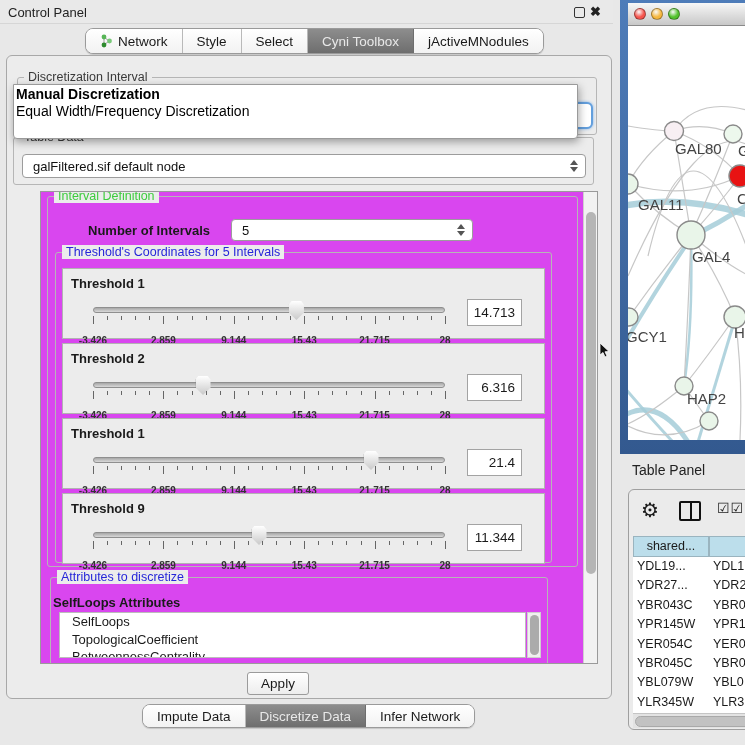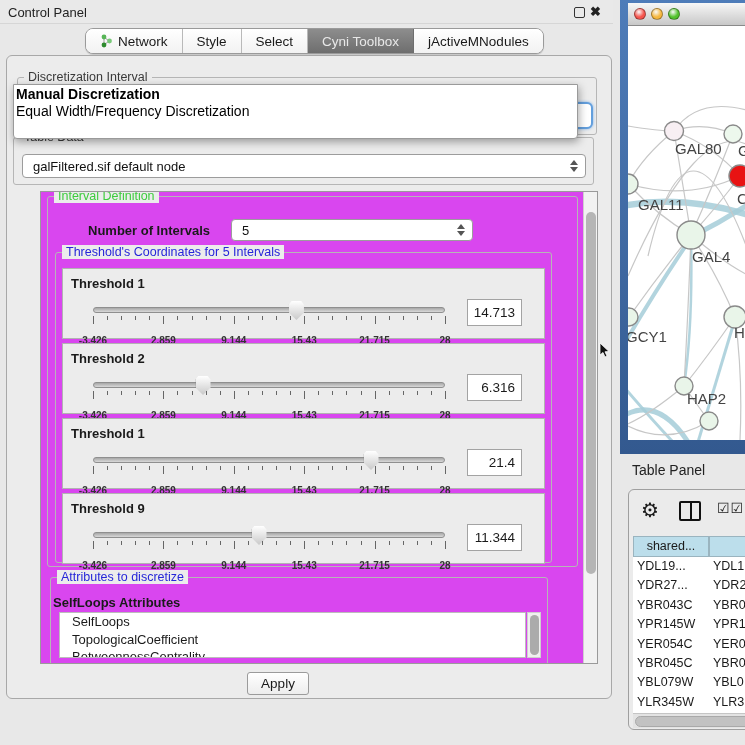--- a/index.html
+++ b/index.html
@@ -389,20 +389,31 @@
       </div>
 
       <div class="vscroll">
           <div class="thumb"></div>
         </div>
     </div>
 
     <div class="apply-btn">Apply</div>
   </div>
 
+  <div class="seg tabs-bottom">
+    <div class="item">
+        <span>Impute Data</span>
+      </div>
+    <div class="item sel">
+        <span>Discretize Data</span>
+      </div>
+    <div class="item">
+        <span>Infer Network</span>
+      </div>
+  </div>
 
   <div class="net-window">
     <div class="net-titlebar">
       <span class="tl" style="left: 6px; background: radial-gradient(circle at 40% 30%, rgba(255, 255, 255, 0.8) 0%, rgb(245, 84, 77) 55%, rgb(245, 84, 77)); border: 1px solid rgba(0, 0, 0, 0.35);" id="tl-red"></span>
       <span class="tl" style="left: 23px; background: radial-gradient(circle at 40% 30%, rgba(255, 255, 255, 0.8) 0%, rgb(246, 183, 62) 55%, rgb(246, 183, 62)); border: 1px solid rgba(0, 0, 0, 0.35);" id="tl-yellow"></span>
       <span class="tl" style="left: 40px; background: radial-gradient(circle at 40% 30%, rgba(255, 255, 255, 0.8) 0%, rgb(82, 194, 44) 55%, rgb(82, 194, 44)); border: 1px solid rgba(0, 0, 0, 0.35);" id="tl-green"></span>
     </div>
     <div class="net-canvas">
       <svg id="net-svg" width="122" height="414" viewBox="0 0 122 414">
           <path d="M-5,180 Q55,168 124,190" stroke="#a5ccd8" stroke-width="6.5" fill="none" opacity="0.85"></path>

